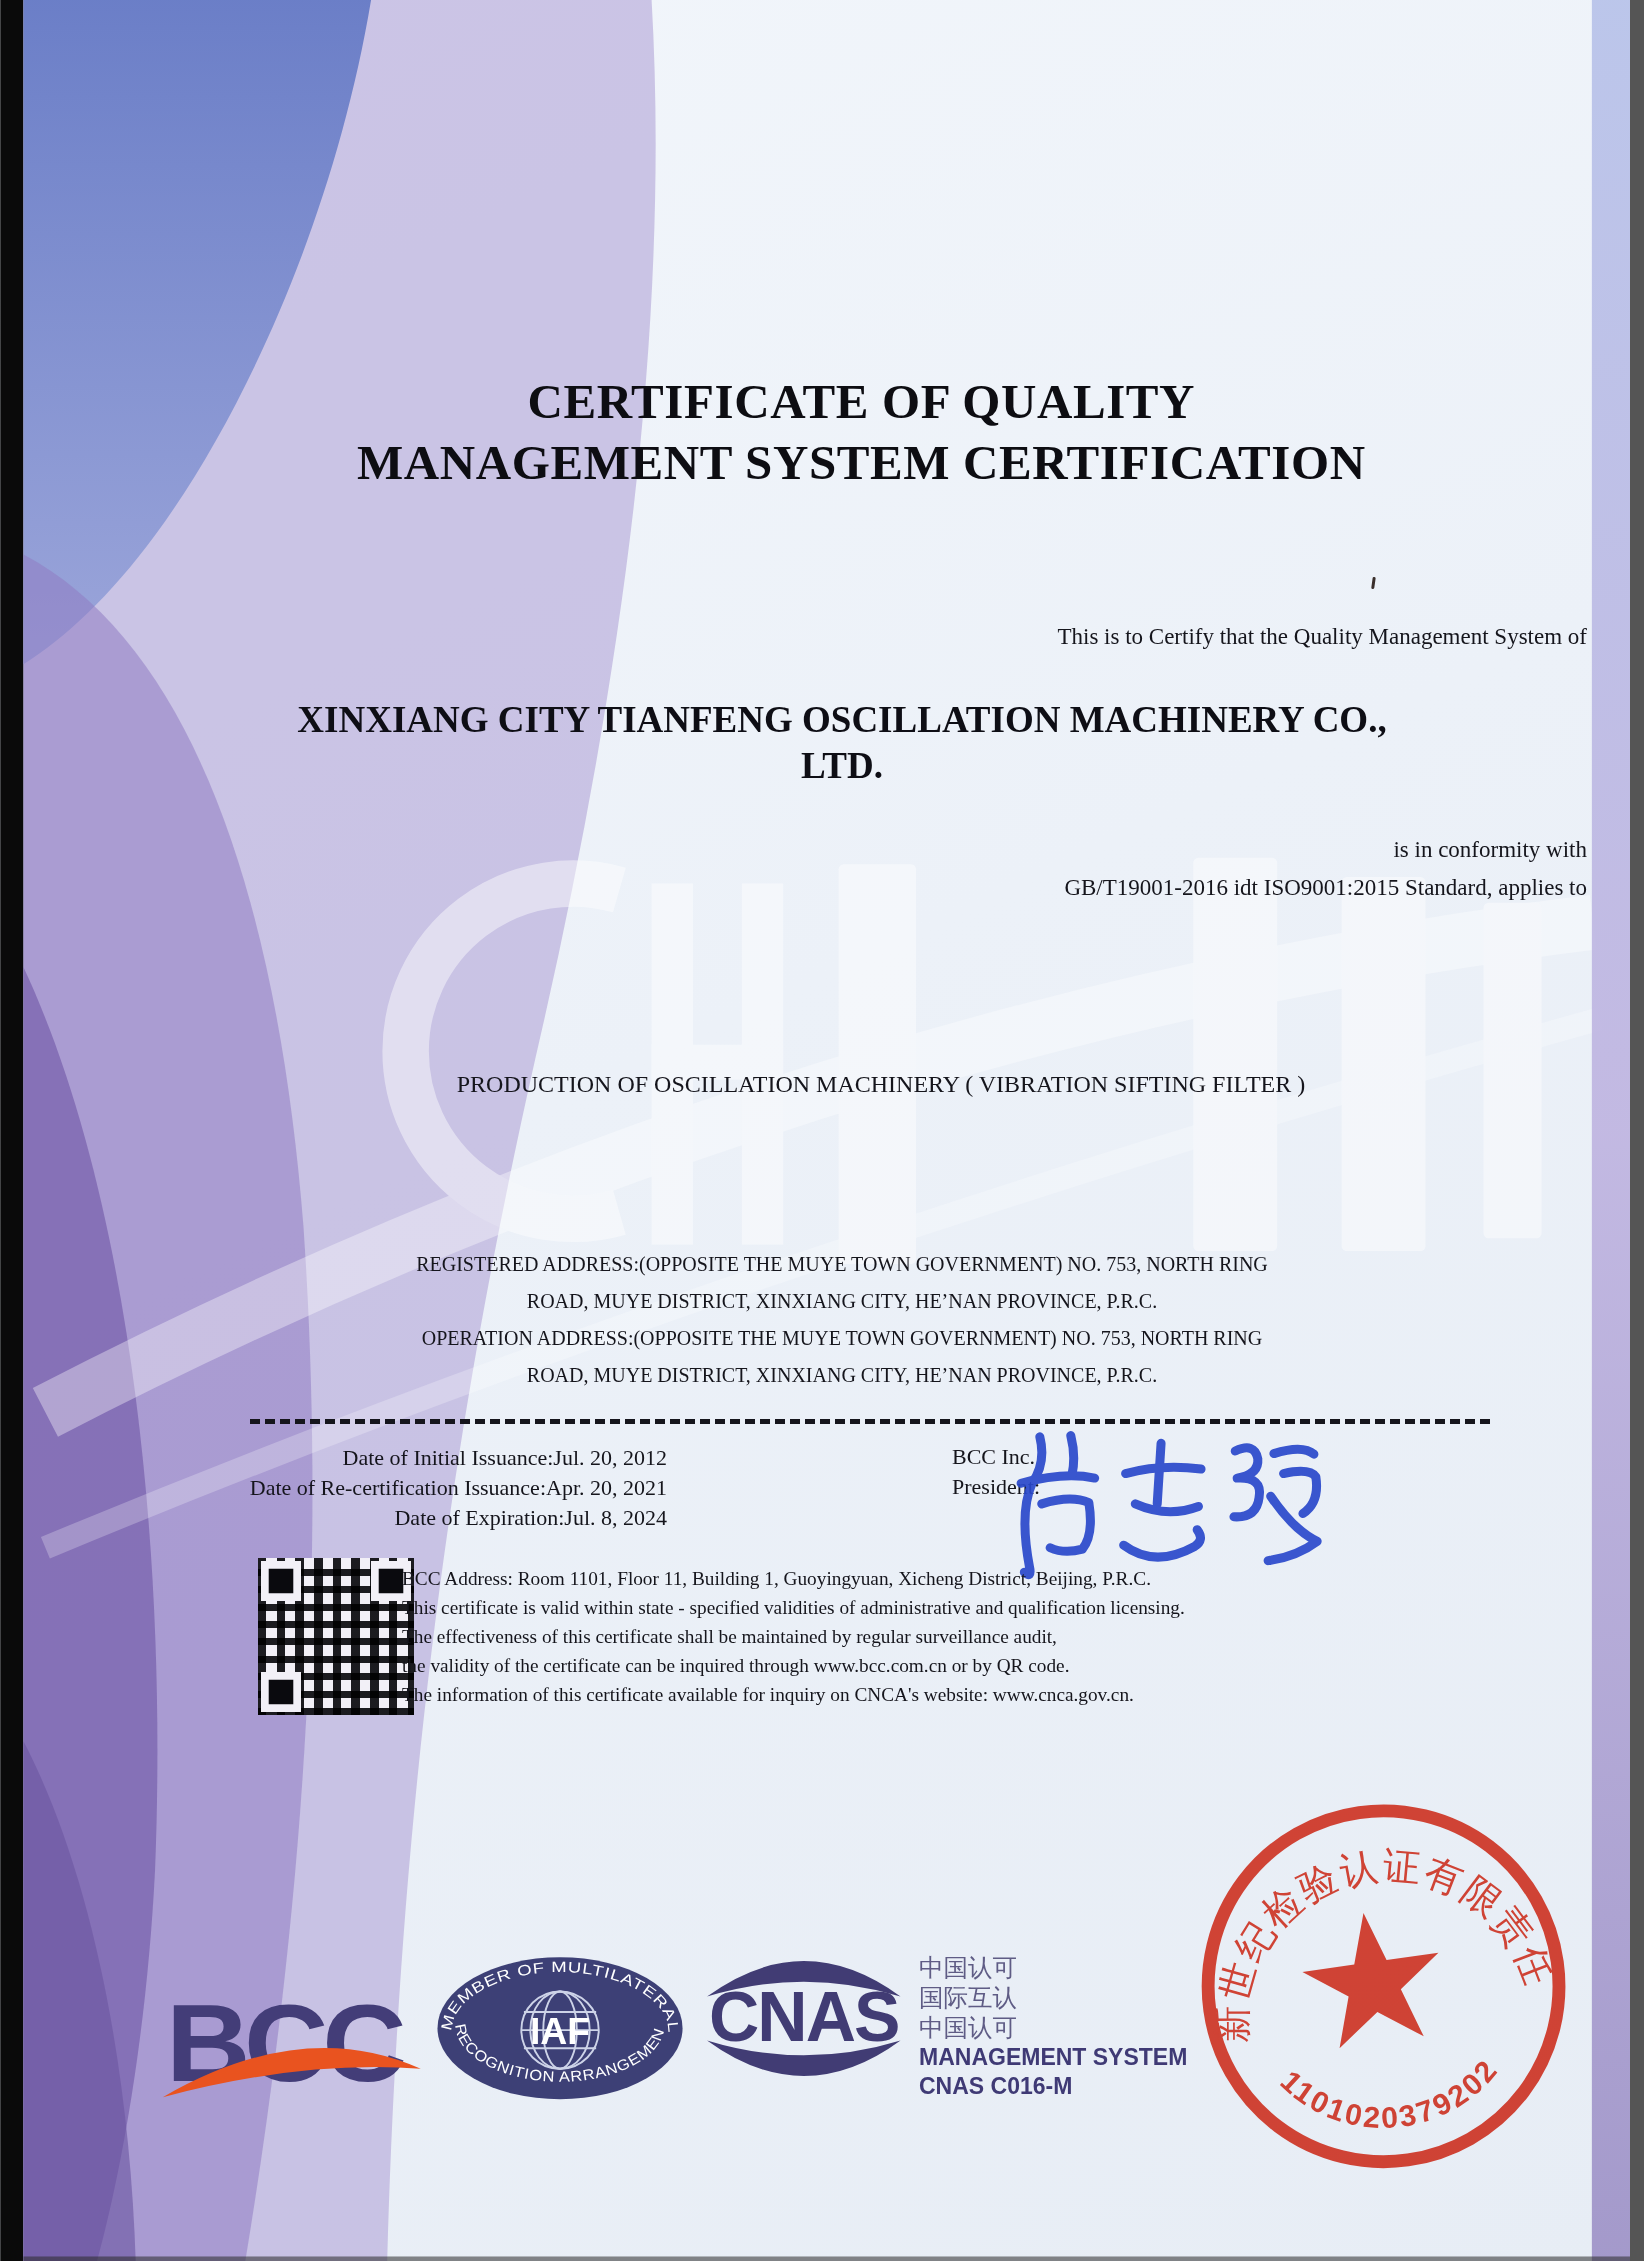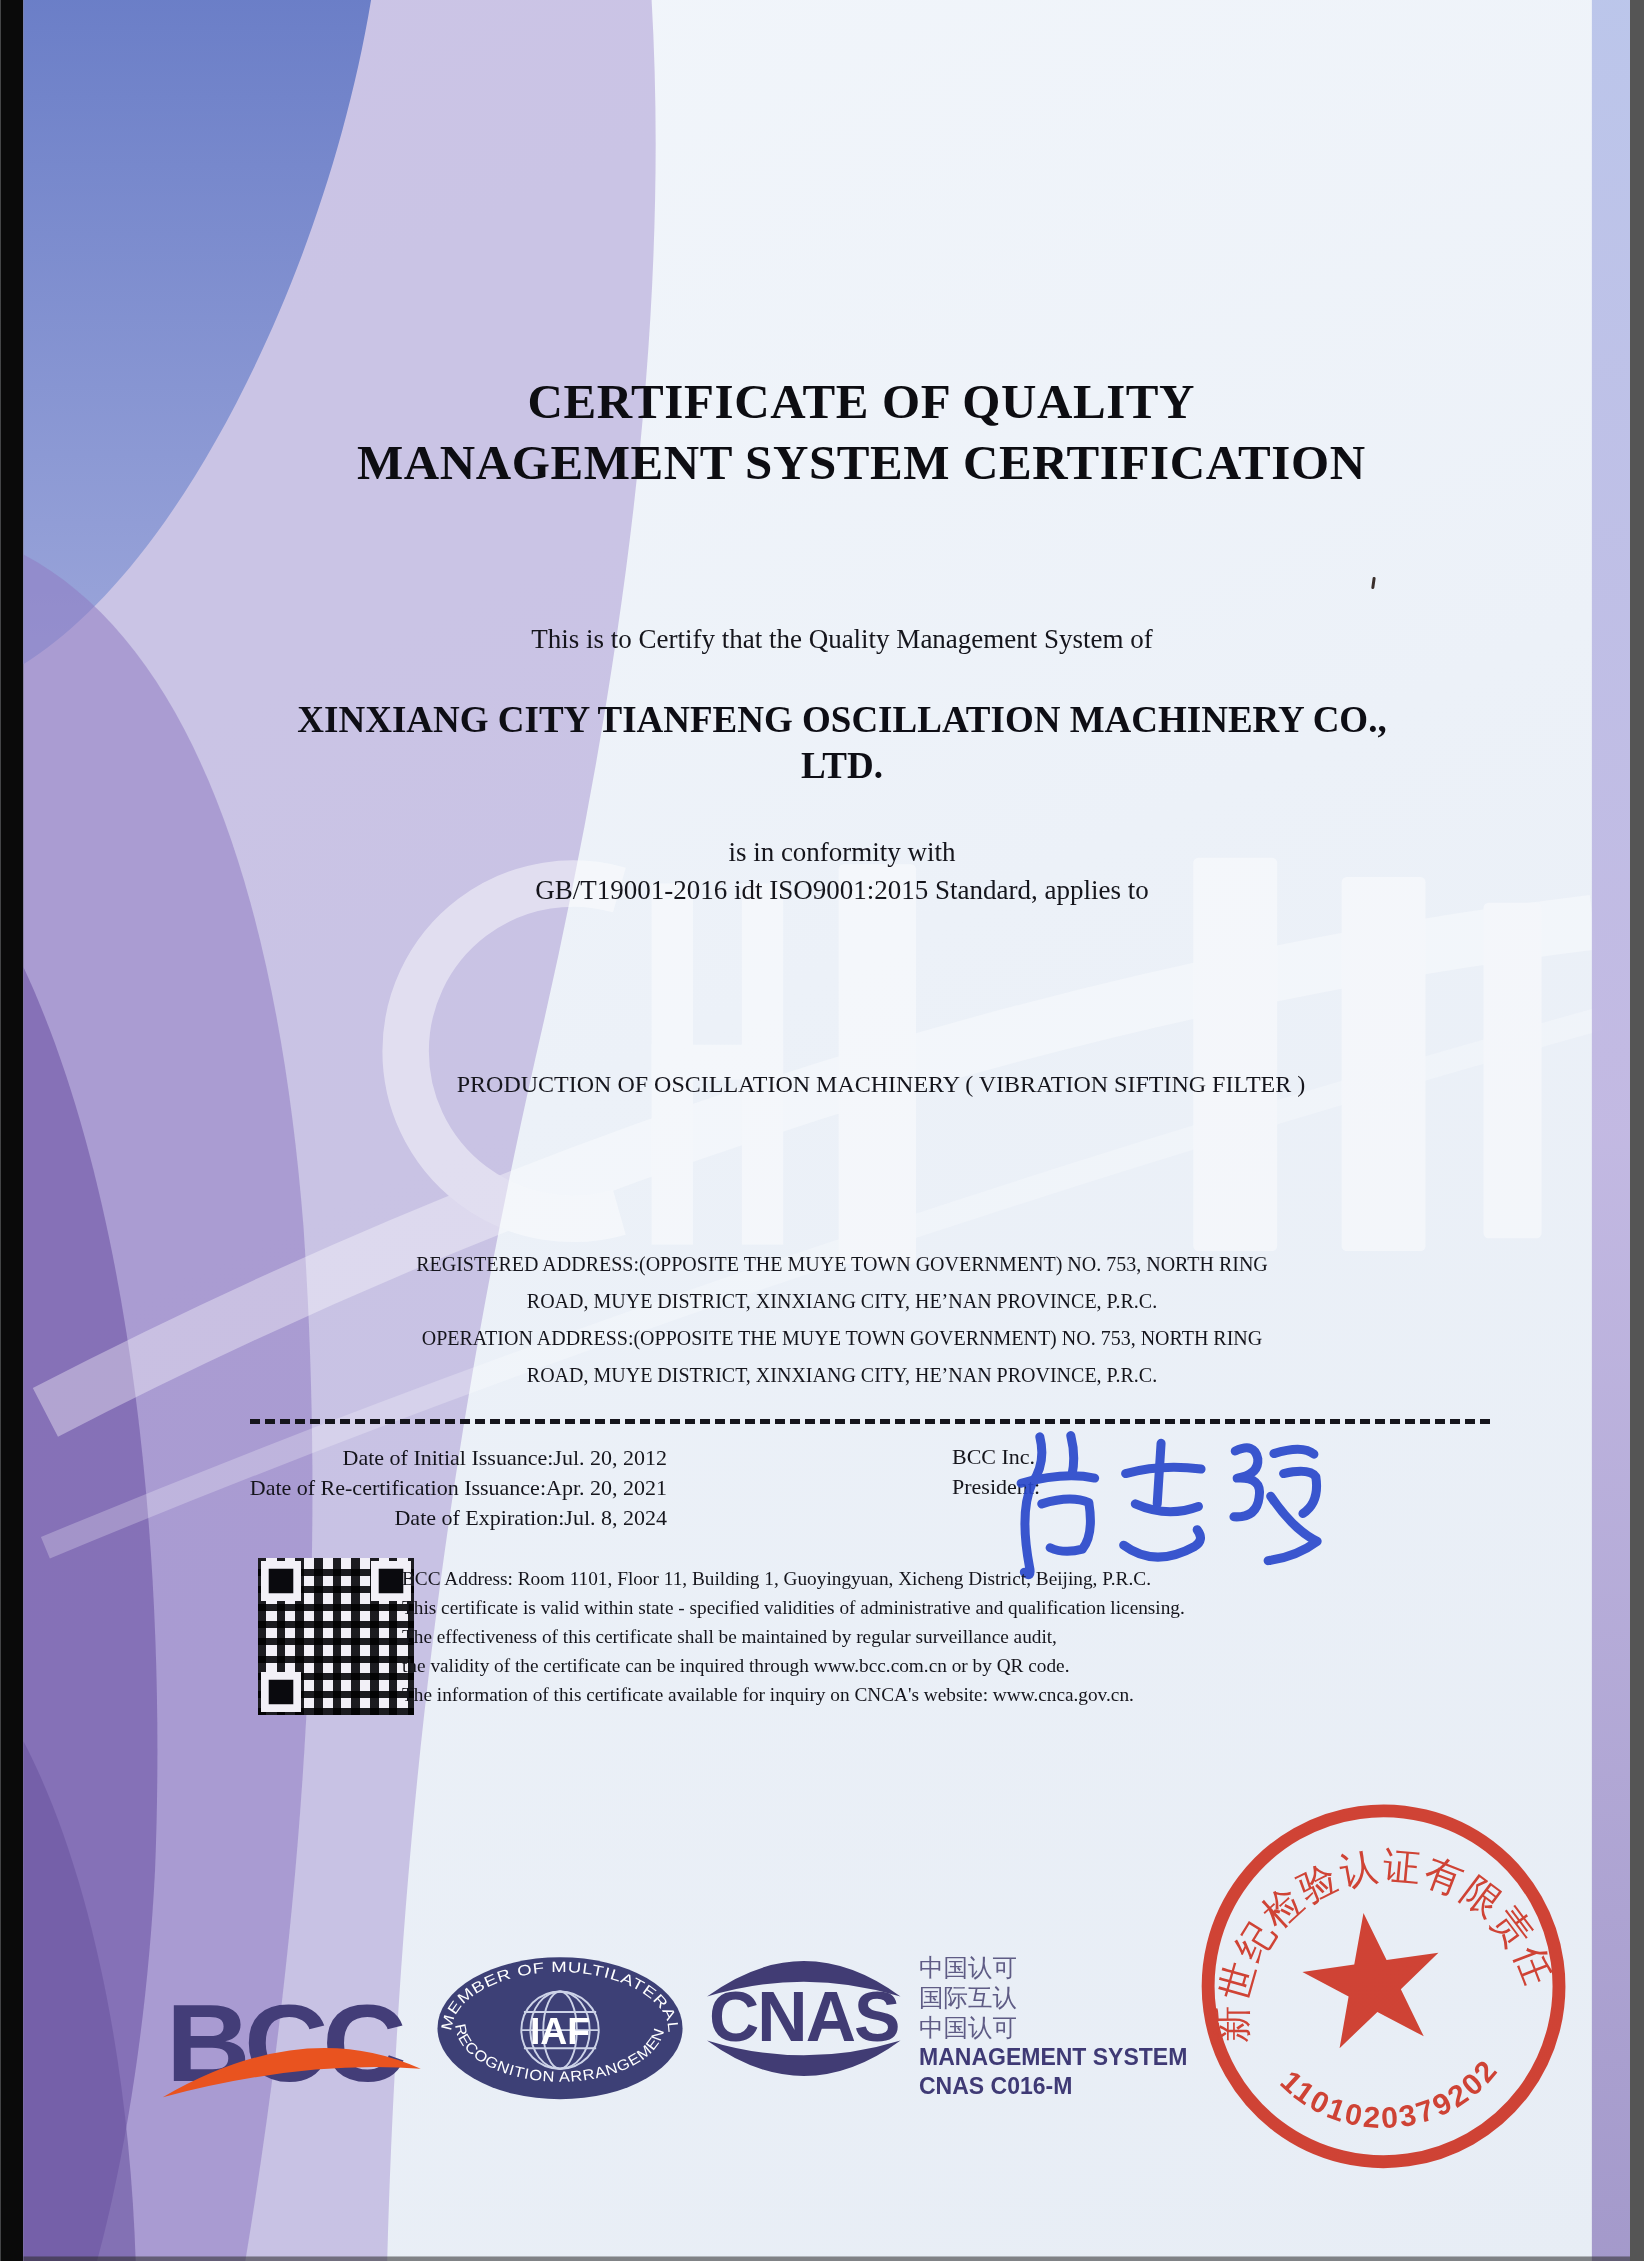--- a/index.html
+++ b/index.html
@@ -4,21 +4,21 @@
 <style>
   html,body{margin:0;padding:0;background:#555;}
   #page{position:relative;width:1630px;height:2261px;overflow:hidden;
         background:linear-gradient(155deg,#f2f6fb 0%,#ecf1f8 45%,#e7edf5 100%);
         font-family:"Liberation Serif",serif;color:#111;}
   #bg-art{position:absolute;left:0;top:0;width:1645px;height:2261px;}
   .abs{position:absolute;}
   .ctr{left:97px;width:1490px;text-align:center;}
   .title{font-weight:bold;font-size:49px;line-height:61px;letter-spacing:0.6px;color:#0d0d12;}
   .certno{font-weight:bold;font-size:22.6px;line-height:30px;color:#101016;}
-  .body-line{font-size:27px;color:#15151c;}
+  .body-line{font-size:23px;color:#15151c;text-align:right;}
   .company{font-weight:bold;font-size:37px;line-height:46px;color:#0e0e15;}
   .scope{font-size:24px;color:#15151c;}
   .addr{font-size:20px;line-height:37px;color:#15151c;}
   .dates{font-size:22px;line-height:30px;text-align:right;color:#15151c;}
   .issuer{font-size:22px;line-height:30px;color:#15151c;margin-left:23px;}
   .fine{font-size:19.3px;line-height:29px;color:#15151c;}
   .dash-line{left:250px;top:1419px;width:1242px;height:4.5px;
      background:repeating-linear-gradient(90deg,#15151c 0 9.7px,transparent 9.7px 15px);}
   
   .qr{left:258px;top:1558px;width:156px;height:157px;background:#f2f0f7;

